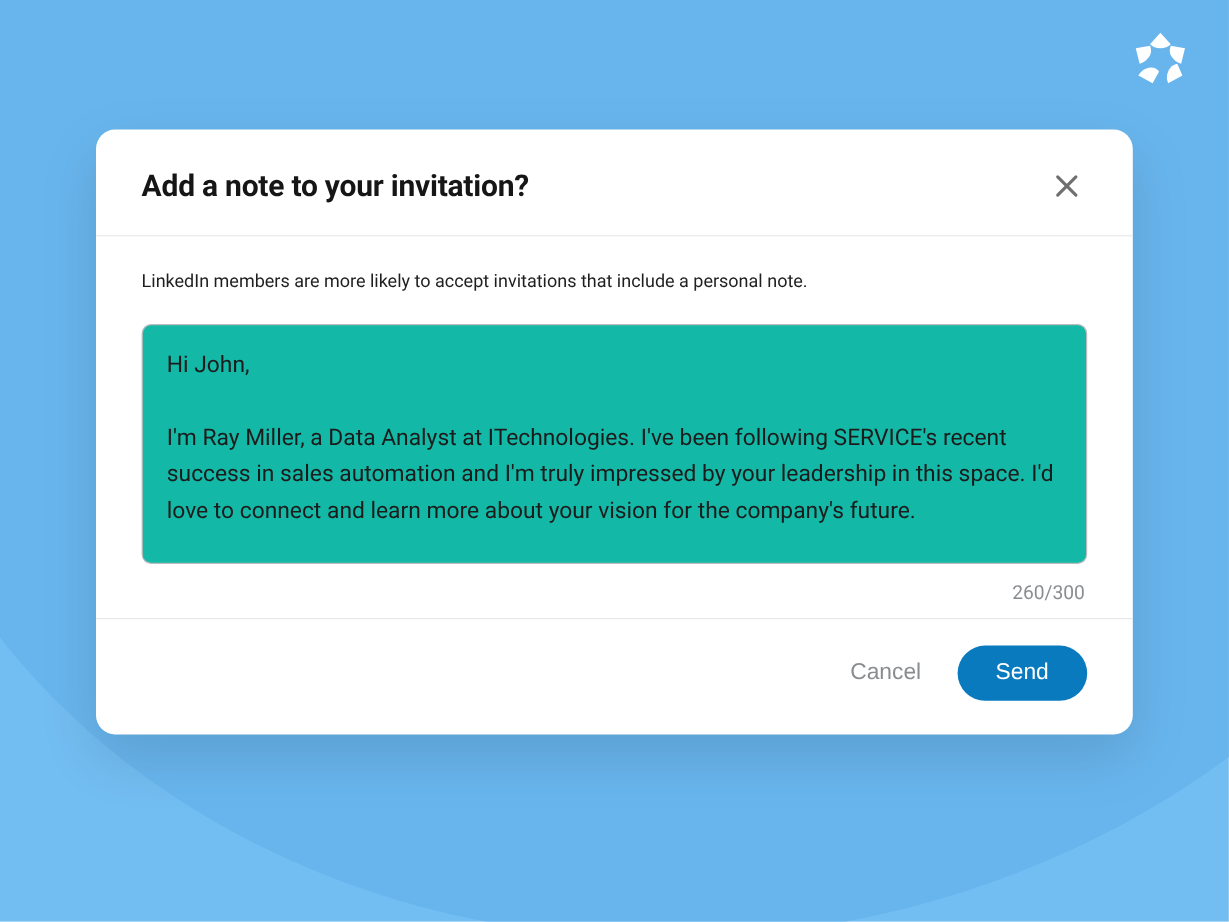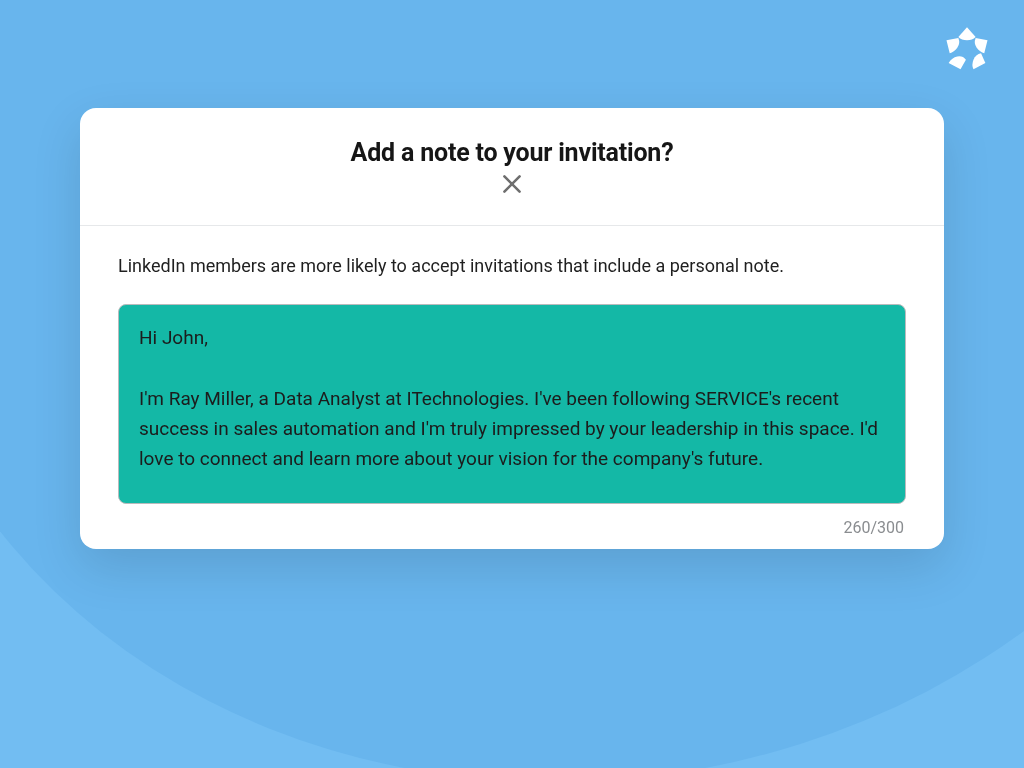--- a/index.html
+++ b/index.html
@@ -37,21 +37,20 @@
     display: flex;
     flex-direction: column;
     overflow: hidden;
   }
   .modal-header {
     display: flex;
     align-items: center;
     justify-content: space-between;
     padding: 30px 38px 24px 38px;
     border-bottom: 1px solid #e6e8ea;
-    flex-direction: column;
   }
   .modal-title {
     font-size: 25px;
     font-weight: 700;
     color: #161616;
     letter-spacing: -0.2px;
   }
   .close-btn {
     background: none;
     border: none;
@@ -59,21 +58,21 @@
     color: #6f6f6f;
     padding: 4px;
     display: flex;
     align-items: center;
     justify-content: center;
   }
   .modal-body {
     padding: 26px 38px 12px 38px;
   }
   .hint {
-    font-size: 18px;
+    font-size: 15px;
     line-height: 1.55;
     color: #1f1f1f;
     margin-bottom: 24px;
   }
   .note-field {
     width: 100%;
     border: 1px solid #b9bbbd;
     border-radius: 8px;
     padding: 18px 20px 20px 20px;
     font-size: 19px;
@@ -152,14 +151,18 @@
   <div class="modal-body">
     <p class="hint">LinkedIn members are more likely to accept invitations that include a personal note.</p>
 
     <textarea class="note-field" style="">Hi John,
 
 I'm Ray Miller, a Data Analyst at ITechnologies. I've been following SERVICE's recent success in sales automation and I'm truly impressed by your leadership in this space. I'd love to connect and learn more about your vision for the company's future.</textarea>
 
     <div class="counter">260/300</div>
   </div>
 
+  <div class="modal-footer">
+    <button class="btn-cancel">Cancel</button>
+    <button class="btn-send">Send</button>
+  </div>
 
 </div>
 
 </body></html>

